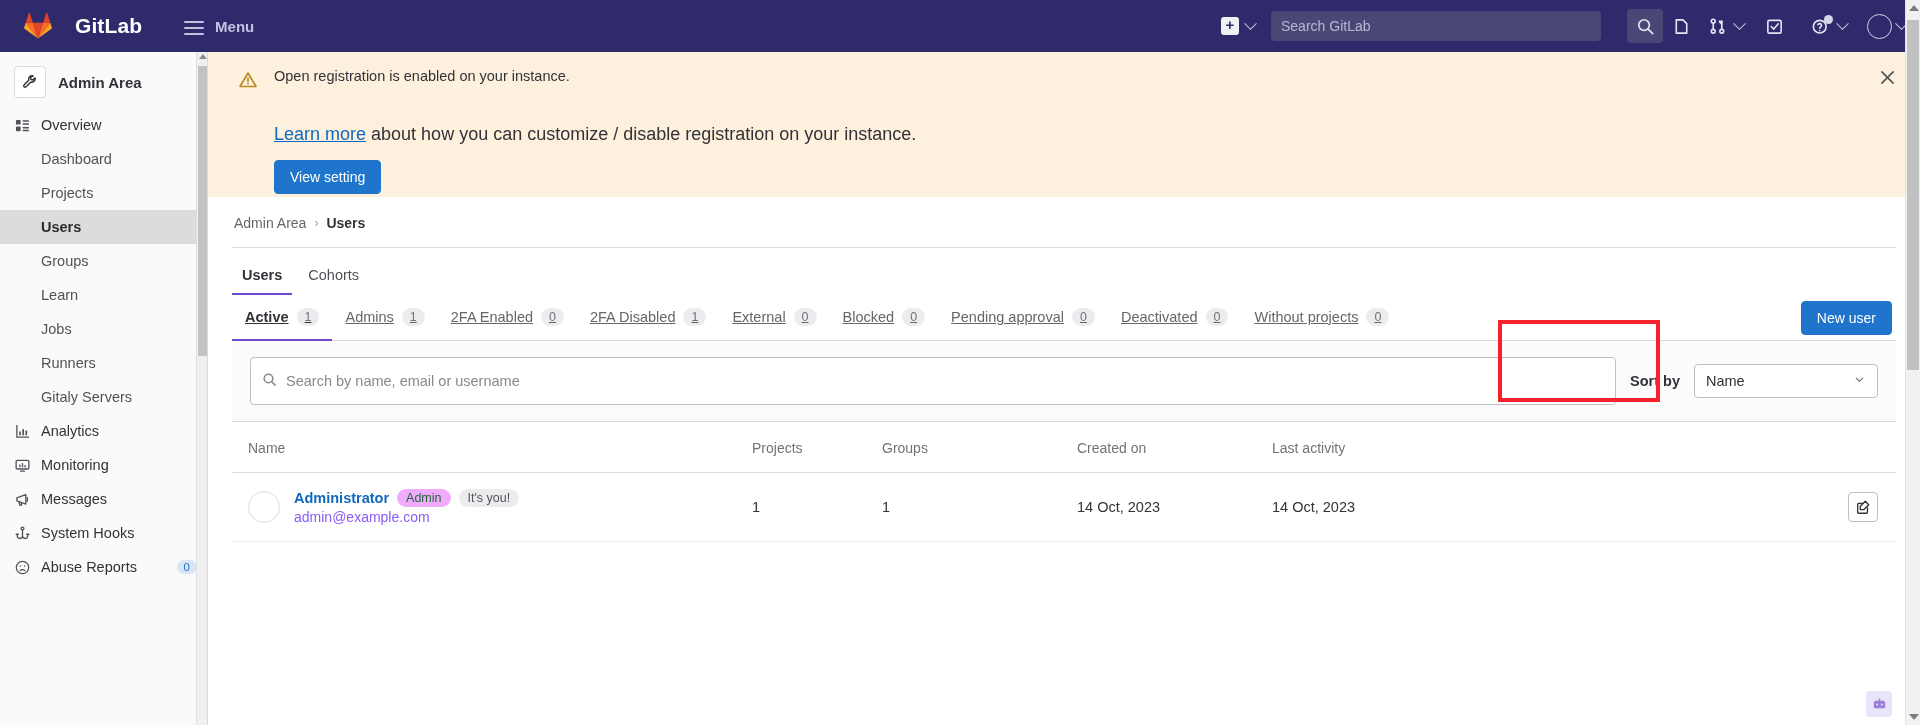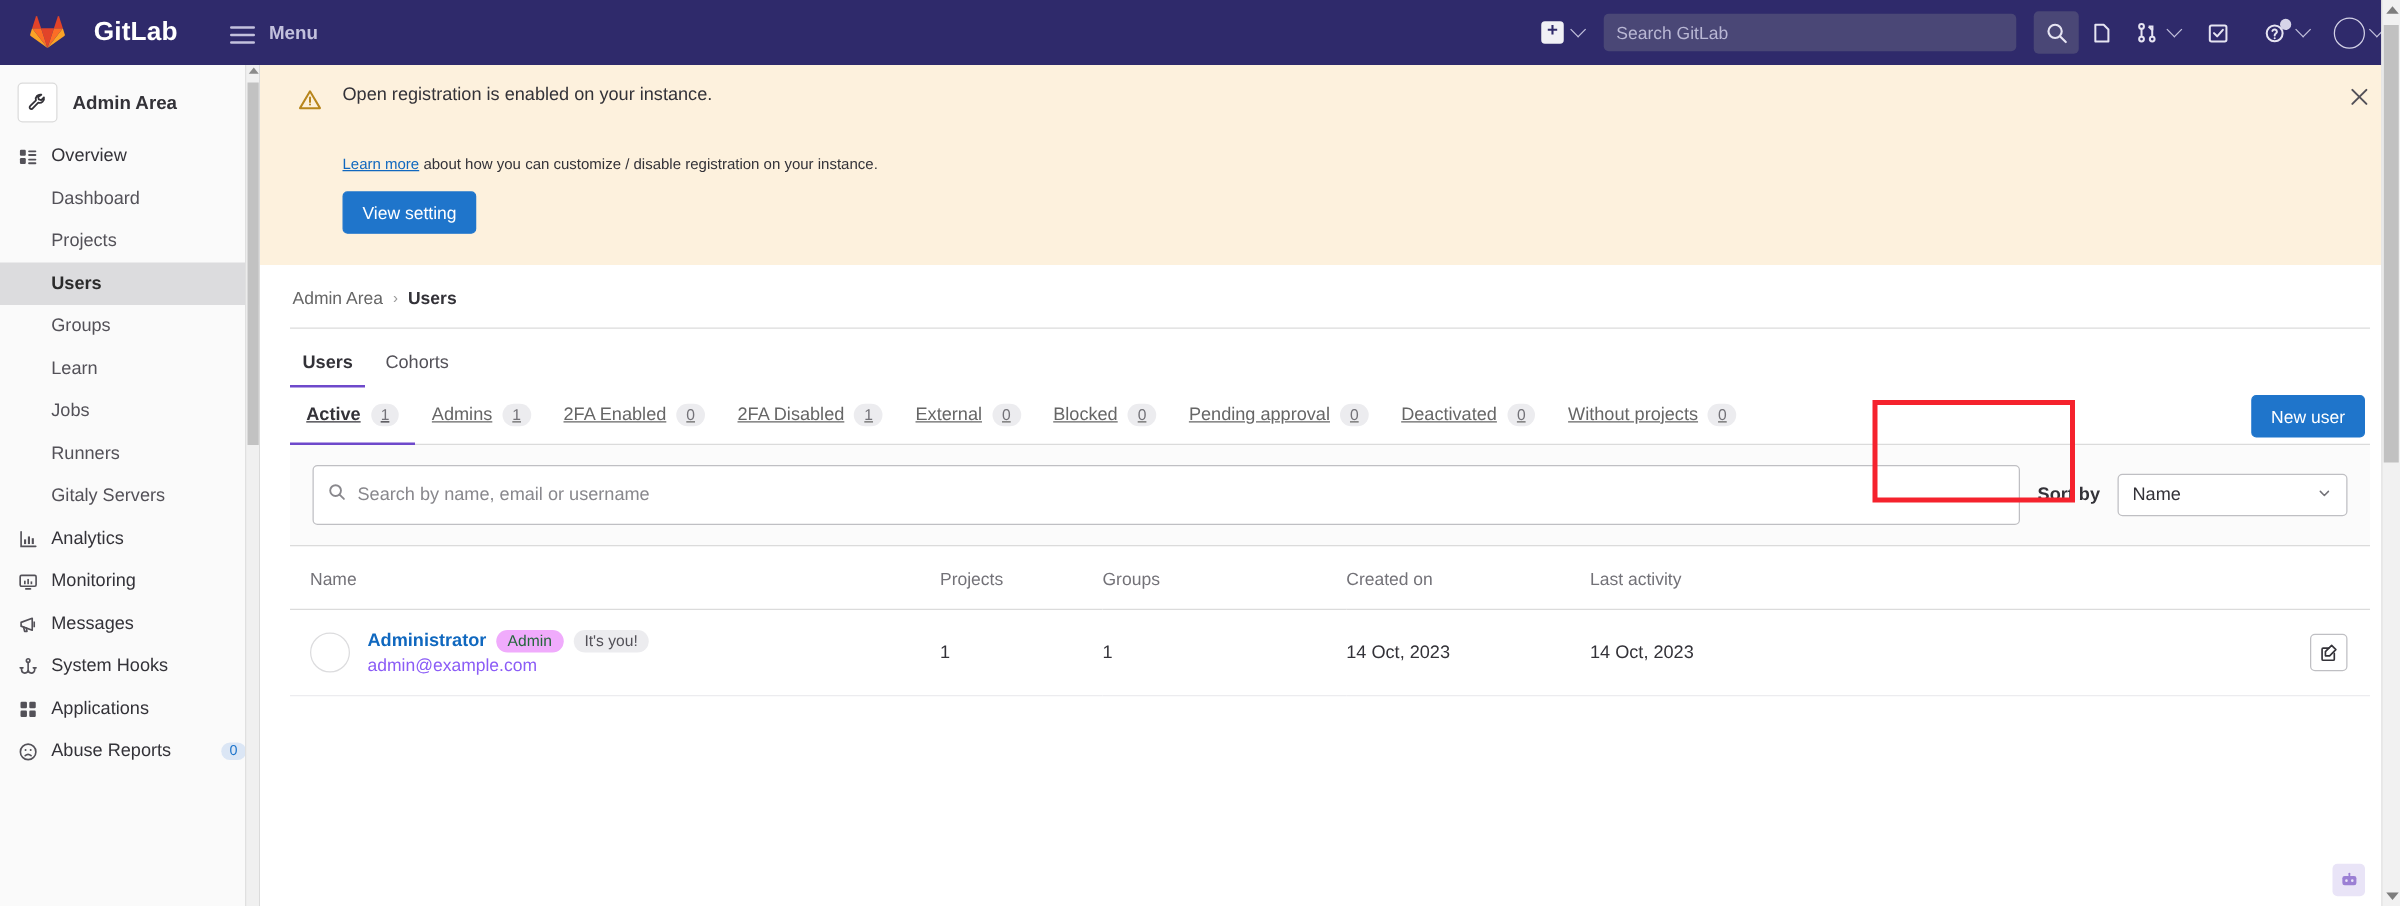--- a/index.html
+++ b/index.html
@@ -32,21 +32,21 @@
   .plus-wrap { display: flex; align-items: center; gap: 7px; cursor: pointer; margin-right: 16px; }
   .plus-sq {
     width: 18px; height: 18px; background: #f0f0f5; border-radius: 3px;
     color: #2f2a6b; font-size: 15px; line-height: 16px; text-align: center; font-weight: 700;
   }
   .chev { display: inline-block; width: 9px; height: 9px; border-right: 1.8px solid #c3c1dd;
           border-bottom: 1.8px solid #c3c1dd; transform: rotate(45deg) translate(-2px,-2px); }
 
   .searchbox {
     width: 330px; height: 30px; background: #4a4776; border-radius: 4px;
-    display: flex; align-items: center; padding: 0 10px; cursor: text; margin-right: 14px;
+    display: flex; align-items: center; padding: 0 10px; cursor: text; margin-right: 26px;
   }
   .searchbox .ph { color: #b9b7d4; font-size: 14px; flex: 1; }
   .topicon {
     width: 36px; height: 34px; display: flex; align-items: center; justify-content: center;
     cursor: pointer; border-radius: 4px; position: relative;
   }
   .topicon.active-bg { background: #4a4776; }
   .icon-grp { display: flex; align-items: center; cursor: pointer; }
   .avatar-top { width: 25px; height: 25px; border-radius: 50%; border: 1.5px solid #d3d1e6; }
   .notif-dot { position: absolute; width: 9px; height: 9px; border-radius: 50%; background: #d6d4e8; top: 6px; right: 5px; }
@@ -86,27 +86,27 @@
     position: absolute; left: 1px; top: 14px; width: 9px; height: 290px;
     background: #c2c2c2; border-radius: 0;
   }
   .scroll-up-arrow { position:absolute; left:2px; top:2px; width:0;height:0;
     border-left:4px solid transparent; border-right:4px solid transparent; border-bottom:5px solid #8a8a8a; }
 
   
   .main { flex: 1 1 auto; min-width: 0; background: #fff; overflow: hidden; position: relative; }
 
   .alert {
-    background: #fdf1dd; padding: 16px 24px 24px 30px; display: flex;
+    background: #fdf1dd; padding: 16px 24px 2px 30px; display: flex;
     align-items: flex-start; gap: 16px; position: relative; border-bottom: 1px solid #fdf1dd;
   }
   .alert-ico { flex: 0 0 20px; margin-top: 2px; }
   .alert-body { flex: 1 1 auto; }
   .alert-title { font-size: 14.5px; color: #333238; font-weight: 500; margin-bottom: 9px; }
-  .alert-sub { font-size: 12px; color: #333238; margin-bottom: 15px; margin-top: 40px; }
+  .alert-sub { font-size: 18px; color: #333238; margin-bottom: 15px; margin-top: 40px; }
   .alert-sub a { color: #1068bf; text-decoration: underline; }
   .btn-blue {
     background: #1f75cb; color: #fff; border: 1px solid #1f75cb; border-radius: 4px;
     font-size: 14px; padding: 8px 15px; cursor: pointer; font-family: inherit; font-weight: 400;
   }
   .alert-close {
     position: absolute; right: 22px; top: 14px; width: 22px; height: 22px; cursor: pointer;
     display: flex; align-items: center; justify-content: center;
   }
 
@@ -382,31 +382,20 @@
         <span class="nv-ic">
           <svg width="15" height="15" viewBox="0 0 16 16" fill="none" stroke="#535158" stroke-width="1.4">
             <circle cx="8" cy="2.6" r="1.5"></circle>
               <path d="M8 4.2v6.3a2.8 2.8 0 01-5.6 0V8.8M8 10.5a2.8 2.8 0 005.6 0V8.8"></path>
             <path d="M1.2 8.8h2.4M12.4 8.8h2.4" stroke-linecap="round"></path>
           </svg>
         </span>
         <span>System Hooks</span>
       </div>
 
-      <div class="nav-item top-lvl">
-        <span class="nv-ic">
-          <svg width="15" height="15" viewBox="0 0 16 16" fill="#535158">
-            <rect x="1.5" y="1.5" width="5.5" height="5.5" rx="1"></rect>
-              <rect x="9" y="1.5" width="5.5" height="5.5" rx="1"></rect>
-            <rect x="1.5" y="9" width="5.5" height="5.5" rx="1"></rect>
-              <rect x="9" y="9" width="5.5" height="5.5" rx="1"></rect>
-          </svg>
-        </span>
-        <span>Applications</span>
-      </div>
 
       <div class="nav-item top-lvl">
         <span class="nv-ic">
           <svg width="15" height="15" viewBox="0 0 16 16" fill="none" stroke="#535158" stroke-width="1.4">
             <circle cx="8" cy="8" r="6.6"></circle>
             <circle cx="5.8" cy="6.4" r=".85" fill="#535158" stroke="none"></circle>
             <circle cx="10.2" cy="6.4" r=".85" fill="#535158" stroke="none"></circle>
             <path d="M5.5 11.3c1.6-1.4 3.4-1.4 5 0" stroke-linecap="round"></path>
           </svg>
         </span>

